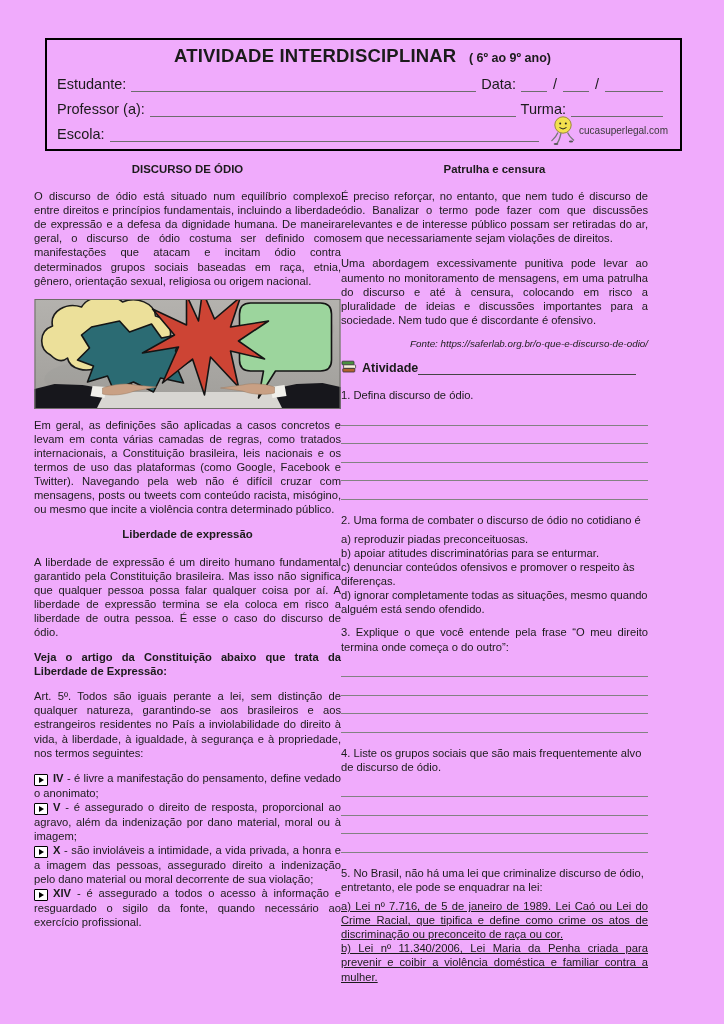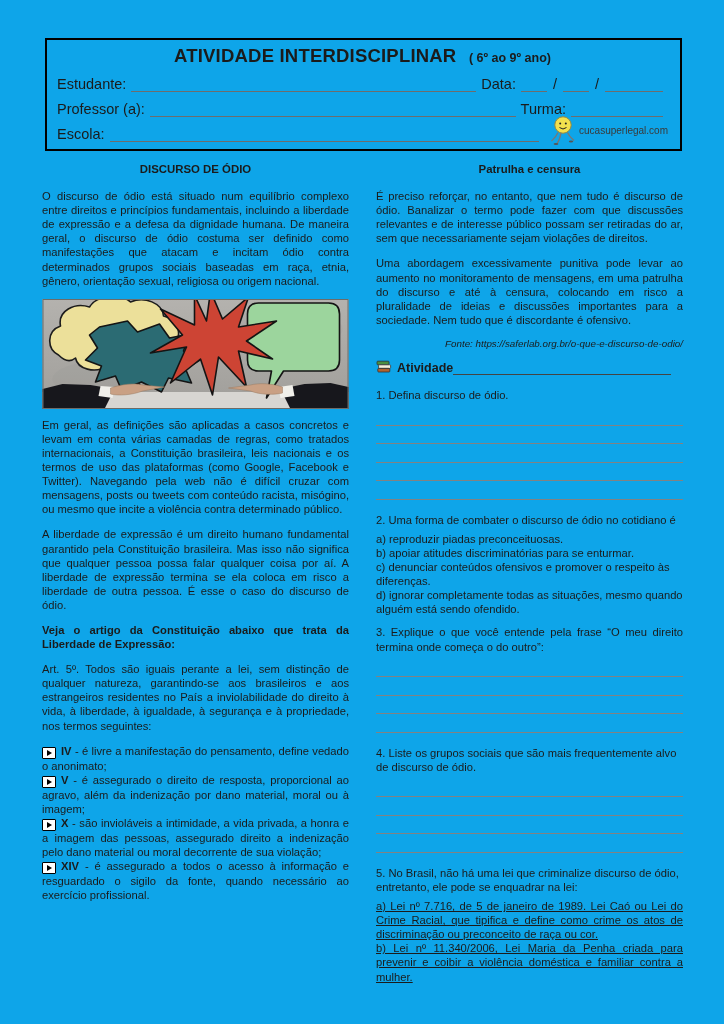--- a/index.html
+++ b/index.html
@@ -1,34 +1,34 @@
 <!DOCTYPE html>
 <html><head>
 <meta charset="utf-8">
 <style>
   html,body{margin:0;padding:0;background:#fff;}
-  .page{position:relative;width:724px;height:1024px;background:#0ea5e9;
+  .page{position:relative;width:724px;height:1024px;background:#f0abfc;
         font-family:"Liberation Sans", sans-serif;color:#1b1b1b;overflow:hidden;}
 
   
   .header-box{position:absolute;left:45px;top:38px;width:637px;height:113px;
               border:2px solid #000;box-sizing:border-box;padding:3px 12px 2px 10px;}
   .title-row{text-align:center;white-space:nowrap;margin-top:2px;}
   .title{font-size:18.5px;font-weight:bold;letter-spacing:.2px;}
   .subtitle{font-size:12.5px;font-weight:bold;margin-left:8px;}
   .field-row{display:flex;align-items:flex-end;font-size:14.5px;height:25px;white-space:nowrap;}
   .hline{border-bottom:1.5px solid #6d6d6d;height:16px;margin:0 5px;}
   .grow{flex:1;}
   .w28{width:26px;} .w60{width:58px;} .w95{width:92px;}
   .slash{margin:0 1px;}
   .logo{display:inline-flex;align-items:center;margin-left:6px;position:relative;top:4px;}
   .logo-text{font-size:10px;font-weight:normal;color:#3a3a3a;margin-left:3px;}
 
   
-  .columns{position:absolute;left:42px;top:162px;width:642px;display:flex;gap:27px;}
+  .columns{position:absolute;left:34px;top:162px;width:642px;display:flex;}
   .col{width:307px;font-size:11.2px;line-height:14.1px;}
   .col-h{font-weight:bold;text-align:center;margin:0 0 13px;font-size:11.4px;}
   .col p{margin:0 0 11px;text-align:justify;}
   p.tight{margin:0;}
   .bold{font-weight:bold;}
 
   .illustration{display:block;width:307px;height:110px;margin:1px 0 9px;}
 
   .play-box{display:inline-flex;align-items:center;justify-content:center;
             width:12px;height:10px;border:1.6px solid #000;border-radius:1px;
@@ -126,20 +126,21 @@
         <polygon points="58,87 72,88 70,99 56,97" fill="#f0efea"></polygon>
         <path d="M68,89 C80,85 92,84 100,86 L122,88 L100,92 C90,96 76,97 68,95 Z" fill="#c9a084" stroke="#9a7a60" stroke-width="0.5"></path>
 
         <polygon points="306,110 306,88 288,84 262,85 238,90 248,110" fill="#17171c"></polygon>
         <polygon points="250,86 236,88 238,99 252,97" fill="#f0efea"></polygon>
         <path d="M240,88 C228,84 216,84 208,86 L186,89 L208,92 C218,96 232,96 240,94 Z" fill="#c9a084" stroke="#9a7a60" stroke-width="0.5"></path>
         <rect x="0.5" y="0.5" width="305" height="109" fill="none" stroke="#6e6c68" stroke-width="1"></rect>
       </svg>
 
       <p>Em geral, as definições são aplicadas a casos concretos e levam em conta várias camadas de regras, como tratados internacionais, a Constituição brasileira, leis nacionais e os termos de uso das plataformas (como Google, Facebook e Twitter). Navegando pela web não é difícil cruzar com mensagens, posts ou tweets com conteúdo racista, misógino, ou mesmo que incite a violência contra determinado público.</p>
+      <div class="col-h">Liberdade de expressão</div>
       <p>A liberdade de expressão é um direito humano fundamental garantido pela Constituição brasileira. Mas isso não significa que qualquer pessoa possa falar qualquer coisa por aí. A liberdade de expressão termina se ela coloca em risco a liberdade de outra pessoa. É esse o caso do discurso de ódio.</p>
       <p class="bold">Veja o artigo da Constituição abaixo que trata da Liberdade de Expressão:</p>
       <p>Art. 5º. Todos são iguais perante a lei, sem distinção de qualquer natureza, garantindo-se aos brasileiros e aos estrangeiros residentes no País a inviolabilidade do direito à vida, à liberdade, à igualdade, à segurança e à propriedade, nos termos seguintes:</p>
 
       <p class="tight q-just">
         <span class="play-box">
             <span class="play-tri"></span>
           </span><span class="bold">IV</span> <span>- é livre a manifestação do pensamento, define vedado o anonimato;</span>
       </p>
       <p class="tight q-just">

